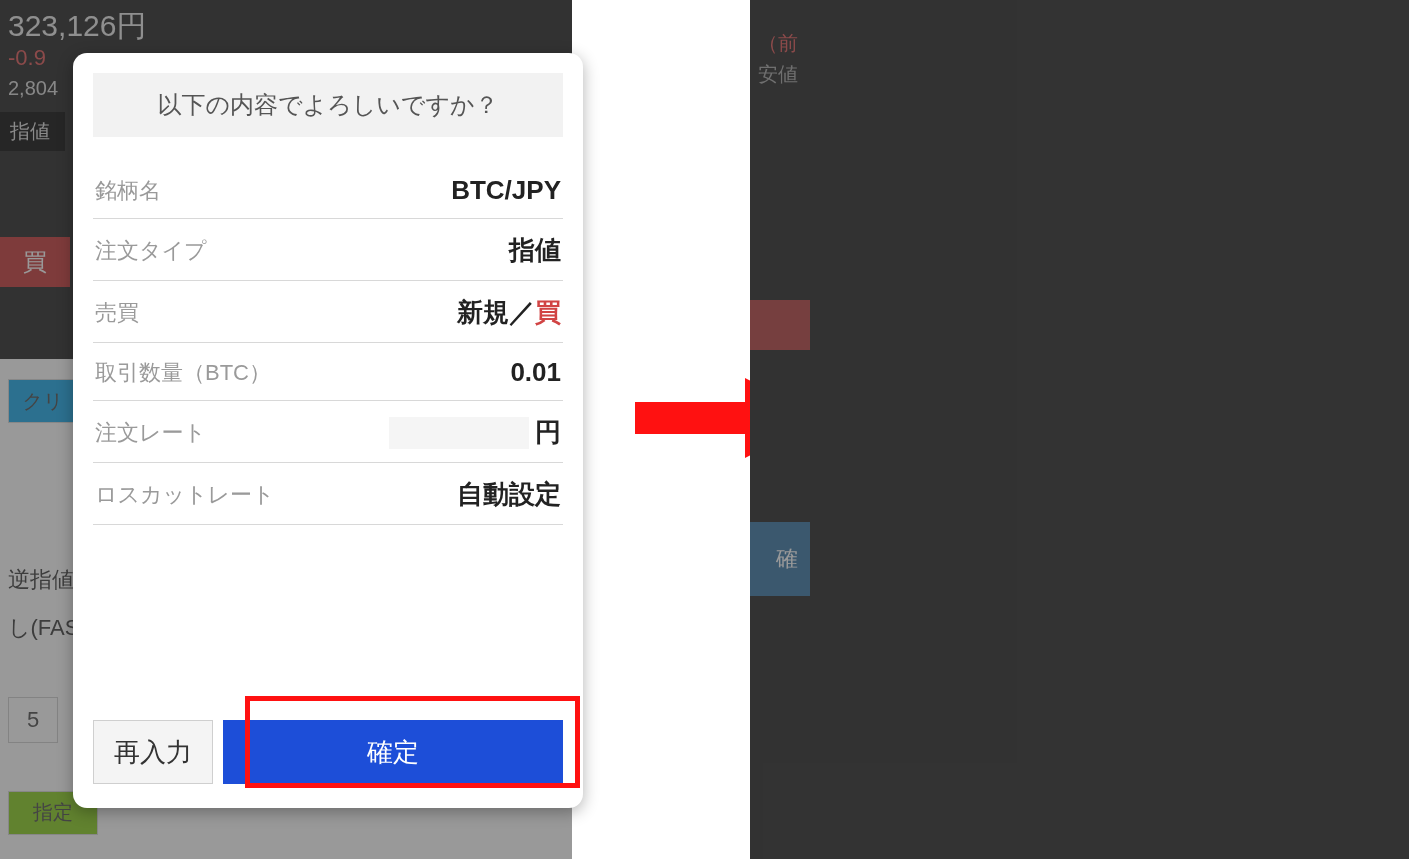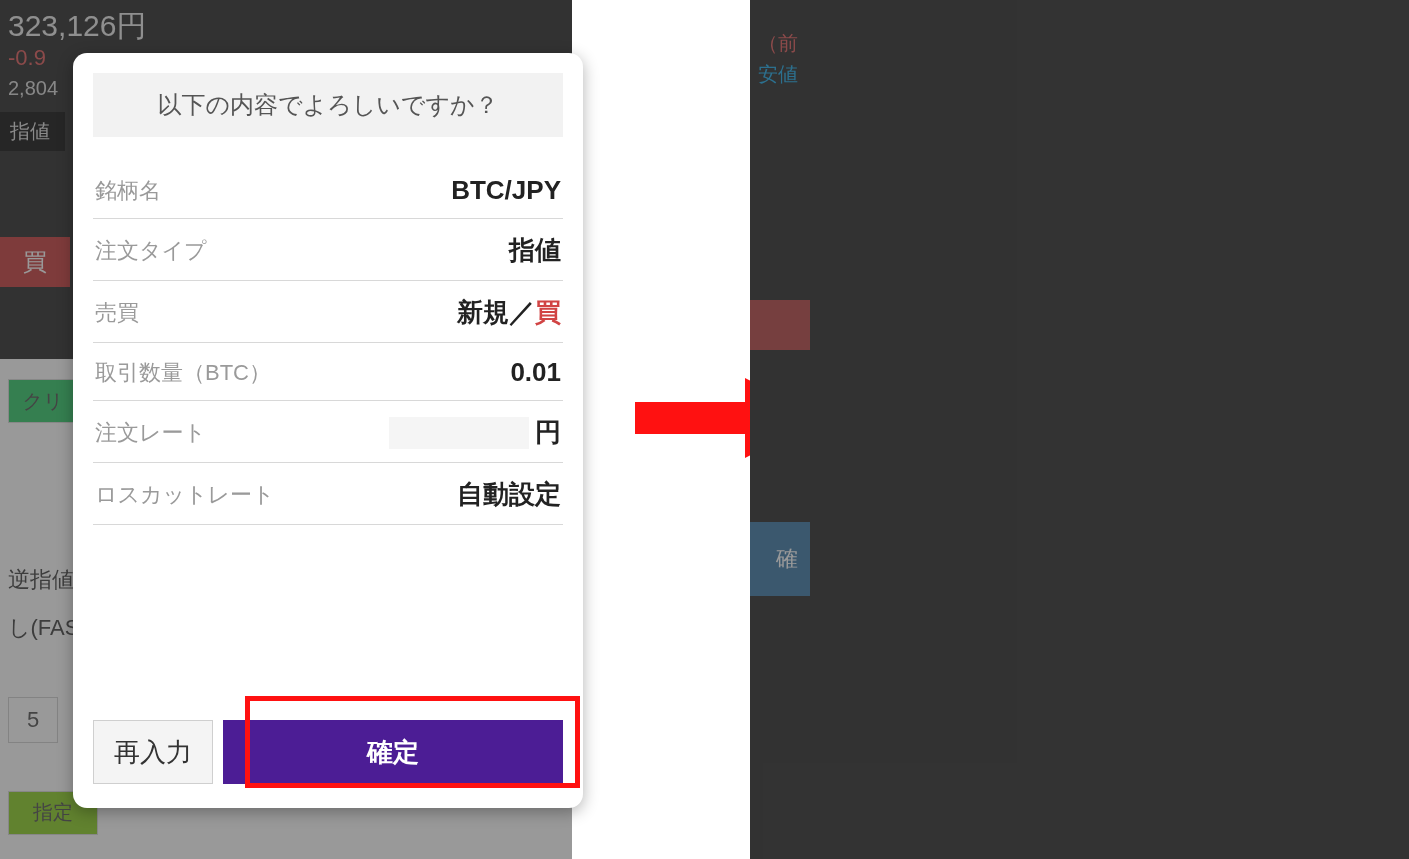--- a/index.html
+++ b/index.html
@@ -33,36 +33,36 @@
       background:#c42f2f; color:#fff; width:70px; height:50px;
       display:flex; align-items:center; justify-content:center;
       font-size:24px; margin-top:86px;
     }
     .bg-white-block {
       background:#fff; position:absolute; left:0; bottom:0; width:100%;
       display:flex; flex-direction:column; gap:18px; padding:10px 8px 24px 8px;
       color:#444;
     }
     .bg-clear {
-      background:#22c55e; border:1px solid #d7d7d7; width:70px; height:46px;
+      background:#0ea5e9; border:1px solid #d7d7d7; width:70px; height:46px;
       display:flex; align-items:center; justify-content:center; font-size:20px;
       margin-top:10px;
     }
     .bg-gyaku { font-size:22px; color:#333; }
     .bg-fas   { font-size:22px; color:#333; }
     .bg-input {
       background:#fff; border:1px solid #cfcfcf; width:50px; height:46px;
       display:flex; align-items:center; justify-content:center; font-size:22px;
     }
     .bg-sitei {
       background:#84cc16; border:1px solid #d7d7d7; width:90px; height:46px;
       display:flex; align-items:center; justify-content:center; font-size:20px;
     }
     .right .bg-text-a { font-size:20px; color:#e05050; padding:30px 8px 0 8px; }
-    .right .bg-text-b { font-size:20px; color:#0ea5e9; padding:4px 8px 0 8px; }
+    .right .bg-text-b { font-size:20px; color:#a3a3a3; padding:4px 8px 0 8px; }
     .right .bg-red-bar {
       position:absolute; top:300px; left:0; width:60px; height:50px;
       background:#b23838;
     }
     .right .bg-blue-bar {
       position:absolute; top:522px; left:0; width:60px; height:74px;
       background:#2f6fa0;
     }
     .dialog {
       position:absolute; background:#fff; box-shadow:0 4px 16px rgba(0,0,0,0.3);border-radius:14px;
@@ -94,22 +94,22 @@
     }
     .btn {
       display:flex; align-items:center; justify-content:center;
       font-size:26px; cursor:pointer;
     }
     .btn.reinput {
       width:120px; height:64px; background:#f4f4f4; border:1px solid #cfcfcf;
       color:#333;
     }
     .btn.confirm {
-      flex:1; height:64px; background:#4c1d95; color:#fff; border:none;
-      font-weight:700;
+      flex:1; height:64px; background:#1d4ed8; color:#fff; border:none;
+      font-weight:400;
       text-align:center;
     }
     .highlight-box {
       position:absolute; border:5px solid #ff1111; pointer-events:none;
     }
     .arrow {
       position:absolute; left:635px; top:370px; width:190px; height:96px;
       pointer-events:none;
     }
     .arrow svg { width:100%; height:100%; }

